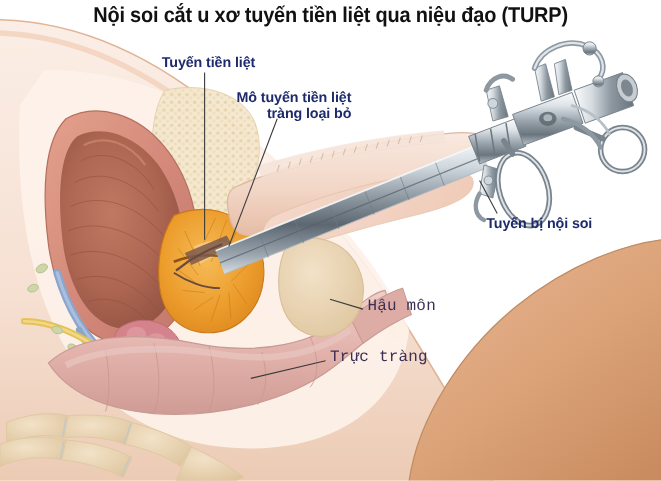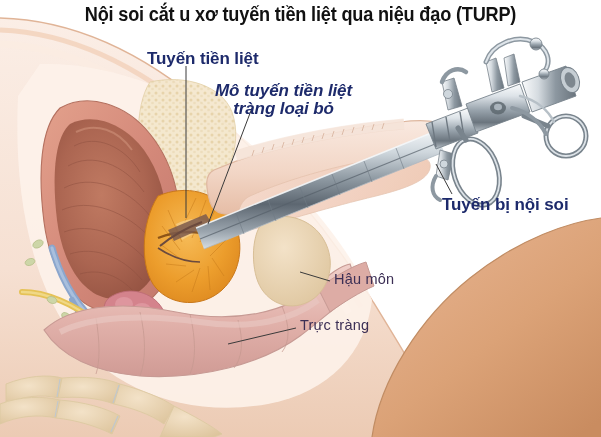--- a/index.html
+++ b/index.html
@@ -30,31 +30,31 @@
     font-size:19.5px;
     font-weight:bold;
     color:#111111;
     letter-spacing:-0.2px;
     transform:scaleX(0.93);
     transform-origin:center top;
   }
   .lbl-blue{
     color:#1d2a6b;
     font-weight:bold;
-    font-size:17px;
+    font-size:13px;
     letter-spacing:-0.1px;
   }
   .lbl-serif{
     color:#3c2f55;
-    font-family:Liberation Sans, sans-serif;
+    font-family:Liberation Mono, monospace;
     font-size:14.5px;
     letter-spacing:0.2px;
   }
   #lbl-prostate{ left:147px; top:50px; }
-  #lbl-tissue{ left:215px; top:82px; text-align:center;font-style:italic; }
+  #lbl-tissue{ left:215px; top:82px; text-align:right; }
   #lbl-device{ left:442px; top:196px; }
   #lbl-anus{ left:334px; top:272px; }
   #lbl-rectum{ left:300px; top:318px; }
 </style>
 </head>
 <body>
 
 <div id="stage">
 
   <svg id="art" viewBox="0 0 601 437" xmlns="http://www.w3.org/2000/svg">

